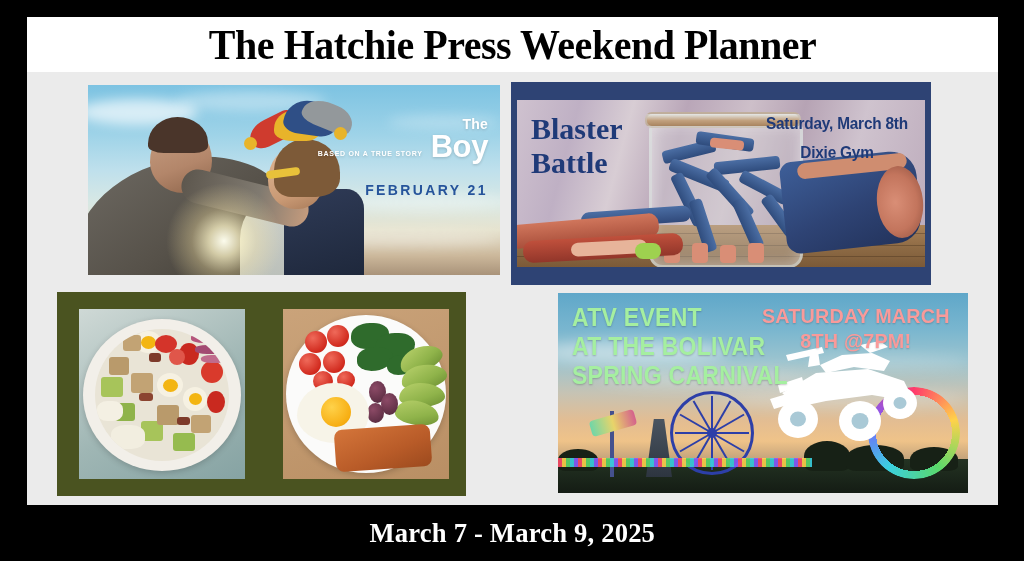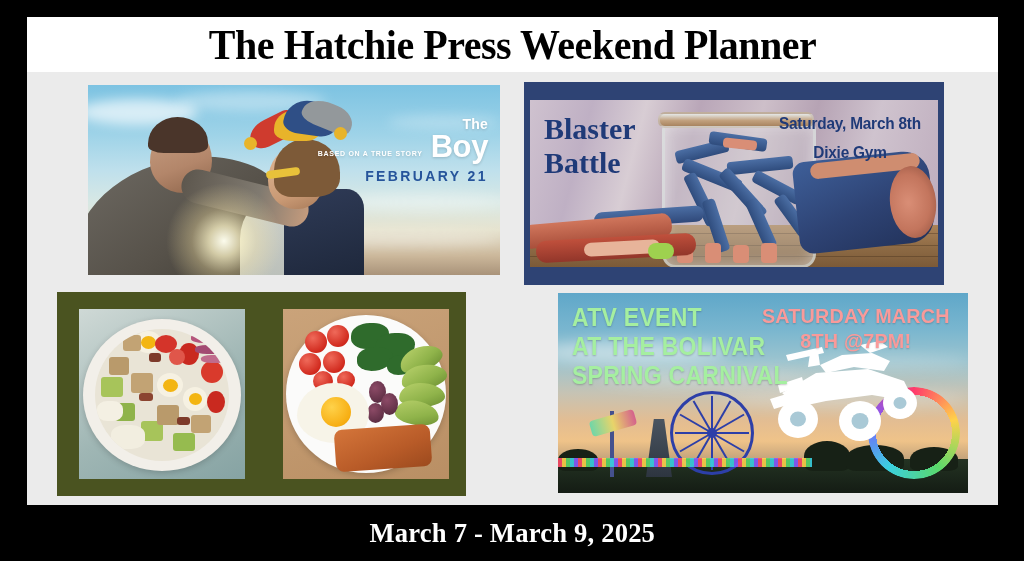--- a/index.html
+++ b/index.html
@@ -283,32 +283,32 @@
     padding-bottom: 5px;
     white-space: nowrap;
   }
   .mv-boy {
     font-size: 31px;
     font-weight: 700;
     line-height: 1;
     letter-spacing: -0.4px;
   }
   .mv-date {
-    margin-top: 6px;
+    margin-top: 20px;
     font-size: 14px;
     font-weight: 700;
     letter-spacing: 2.4px;
     color: #26549b;
     text-shadow: none;
   }
 
   
   #card-blaster {
     position: absolute;
-    left: 497px;  
+    left: 484px;  
     top: 10px;    
     width: 420px;
     height: 203px;
     background: #2e4374;
     overflow: hidden;
     box-sizing: border-box;
     padding: 18px 6px;
     text-decoration: underline;
   }
   #blaster-photo {

